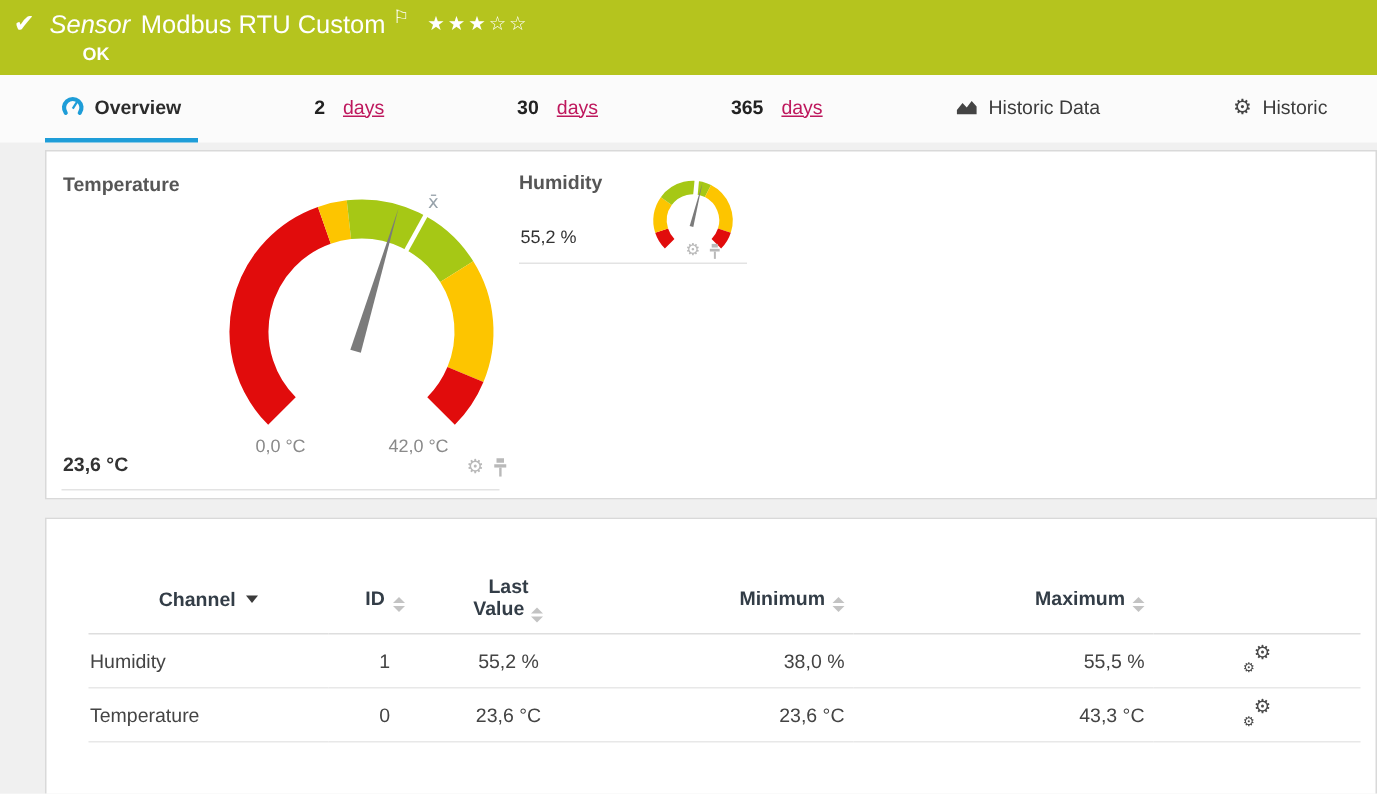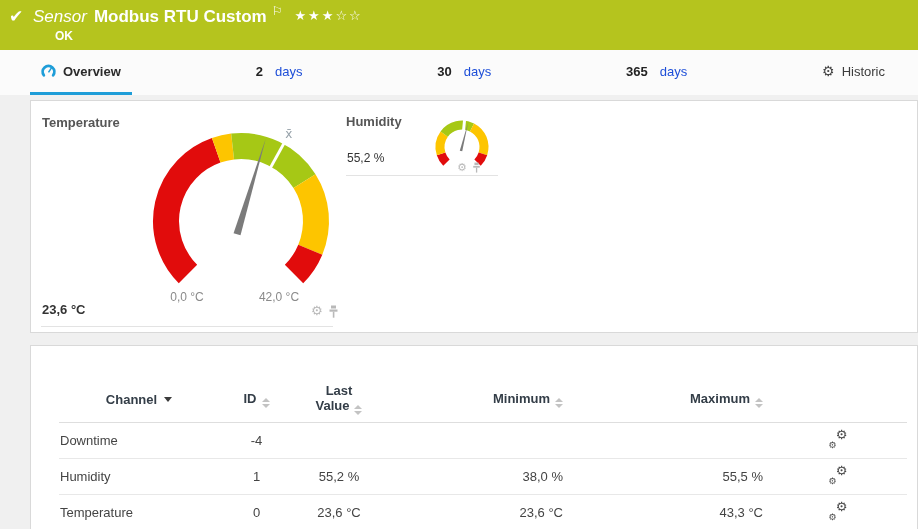--- a/index.html
+++ b/index.html
@@ -4,33 +4,33 @@
 <style>
   html,body{margin:0;padding:0;}
   .app{position:relative;width:918px;height:529px;background:#f0f0f0;overflow:hidden;
        font-family:"Liberation Sans","DejaVu Sans",sans-serif;color:#444;}
 
   
   .topbar{position:absolute;top:0;left:0;right:0;height:50px;background:#b5c41e;color:#fff;}
   .topbar .check{position:absolute;left:9px;top:6px;font-size:17px;font-weight:bold;}
   .titleline{position:absolute;left:33px;top:4px;font-size:17px;white-space:nowrap;}
   .kind{font-style:italic;margin-right:7px;}
-  .name{font-weight:bold;}
+  .name{font-weight:normal;}
   .flag{font-size:12px;vertical-align:7px;margin-left:5px;}
   .stars{margin-left:12px;font-size:13px;letter-spacing:2px;vertical-align:2px;cursor:pointer;}
   .status{position:absolute;left:55px;top:29px;font-size:12px;font-weight:bold;}
 
   
   .tabbar{position:absolute;top:50px;left:0;right:0;height:45px;background:#fbfbfb;
           display:flex;justify-content:space-between;align-items:stretch;padding:0 22px 0 30px;}
   .tab{display:flex;align-items:center;gap:7px;padding:0 11px;font-size:13px;color:#3c3c3c;
        cursor:pointer;border-bottom:3px solid transparent;white-space:nowrap;}
   .tab.active{border-bottom-color:#1e9dd8;font-weight:bold;color:#2b2b2b;}
   .tab b{font-weight:bold;color:#222;}
-  .tab .unit{color:#1d4ed8;margin-left:5px;font-weight:normal;}
+  .tab .unit{color:#be185d;margin-left:5px;font-weight:normal;text-decoration:underline;}
   .tab .ticon{display:inline-flex;width:15px;height:15px;}
   .gearglyph{font-size:14px;line-height:14px;color:#444;}
 
   
   .panel{position:absolute;left:30px;right:0;background:#fff;border:1px solid #d9d9d9;box-sizing:border-box;}
   #gauges-panel{top:100px;height:233px;}
   #table-panel{top:345px;height:195px;}
 
   .tile-title{position:absolute;font-size:13px;font-weight:bold;color:#565656;}
   .gauge-svg{position:absolute;cursor:pointer;}
@@ -88,20 +88,28 @@
       <b>2</b>
         <span class="unit">days</span>
     </div>
     <div class="tab">
       <b>30</b>
         <span class="unit">days</span>
     </div>
     <div class="tab">
       <b>365</b>
         <span class="unit">days</span>
+    </div>
+    <div class="tab">
+      <span class="ticon">
+        <svg width="15" height="15" viewBox="0 0 16 16">
+            <path d="M1,13 L1,10 L5,5 L8,8.2 L11.5,3.5 L15,7.5 L15,13 Z" fill="#444"></path>
+          </svg>
+      </span>
+      <span>Historic Data</span>
     </div>
     <div class="tab">
       <span class="gearglyph">⚙</span>
       <span>Historic</span>
     </div>
   </div>
 
   <div class="panel" id="gauges-panel">
 
     <div>
@@ -188,28 +196,20 @@
               </span></th>
           <th class="r"><span>Maximum</span><span class="sort">
                 <i class="up"></i>
                 <i class="dn"></i>
               </span></th>
           <th class="c"></th>
         </tr>
       </thead>
       <tbody>
         <tr>
-          <td class="l">Downtime</td>
-          <td class="c">-4</td>
-          <td class="c"></td>
-          <td class="r"></td>
-          <td class="r"></td>
-          <td class="c"><span class="chset"><span class="g1">⚙</span><span class="g2">⚙</span></span></td>
-        </tr>
-        <tr>
           <td class="l">Humidity</td>
           <td class="c">1</td>
           <td class="c">55,2 %</td>
           <td class="r">38,0 %</td>
           <td class="r">55,5 %</td>
           <td class="c"><span class="chset"><span class="g1">⚙</span><span class="g2">⚙</span></span></td>
         </tr>
         <tr>
           <td class="l">Temperature</td>
           <td class="c">0</td>

